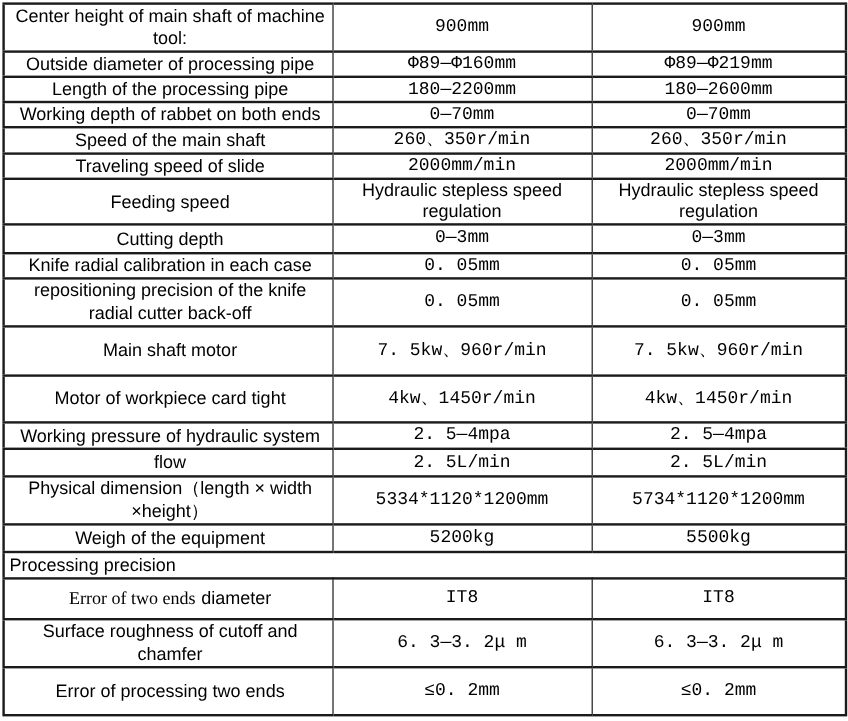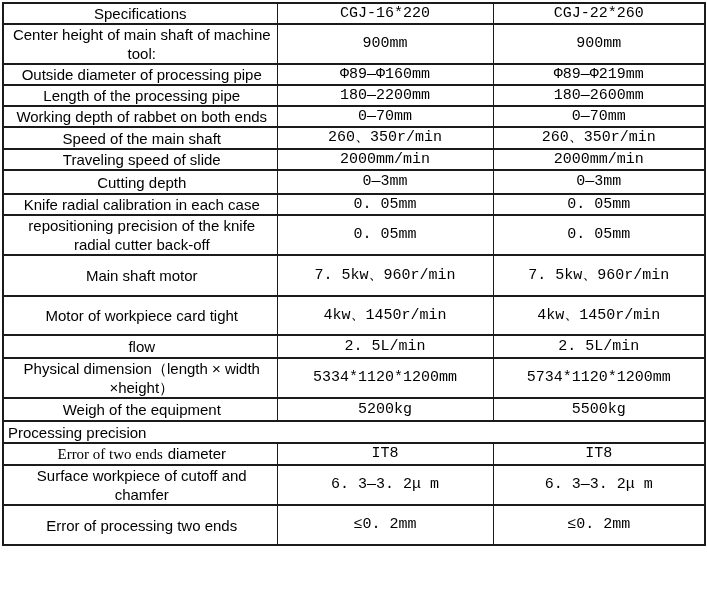--- a/index.html
+++ b/index.html
@@ -73,25 +73,20 @@
 
 <div class="sheet">
   <table class="spec">
     <colgroup>
       <col style="width:274px">
       <col style="width:216px">
       <col style="width:212px">
     </colgroup>
 
     <tbody>
-        <tr style="height:21px">
-      <td class="label-center">Specifications</td>
-      <td class="val">CGJ-16*220</td>
-      <td class="val">CGJ-22*260</td>
-    </tr>
 
     <tr style="height:39px">
       <td class="label">Center height of main shaft of machine tool:</td>
       <td class="val">900mm</td>
       <td class="val">900mm</td>
     </tr>
 
     <tr style="height:16px">
       <td class="label">Outside diameter of processing pipe</td>
       <td class="val">Φ89—Φ160mm</td>
@@ -115,20 +110,25 @@
       <td class="val">260、350r/min</td>
       <td class="val">260、350r/min</td>
     </tr>
 
     <tr style="height:18px">
       <td class="label">Traveling speed of slide</td>
       <td class="val">2000mm/min</td>
       <td class="val">2000mm/min</td>
     </tr>
 
+    <tr style="height:36px">
+      <td class="label">Feeding speed</td>
+      <td class="val-sans">Hydraulic stepless speed regulation</td>
+      <td class="val-sans">Hydraulic stepless speed regulation</td>
+    </tr>
 
     <tr style="height:24px">
       <td class="label">Cutting depth</td>
       <td class="val">0—3mm</td>
       <td class="val">0—3mm</td>
     </tr>
 
     <tr style="height:17px">
       <td class="label">Knife radial calibration in each case</td>
       <td class="val">0. 05mm</td>
@@ -146,20 +146,25 @@
       <td class="val">7. 5kw、960r/min</td>
       <td class="val">7. 5kw、960r/min</td>
     </tr>
 
     <tr style="height:39px">
       <td class="label">Motor of workpiece card tight</td>
       <td class="val">4kw、1450r/min</td>
       <td class="val">4kw、1450r/min</td>
     </tr>
 
+    <tr style="height:22px">
+      <td class="label">Working pressure of hydraulic system</td>
+      <td class="val">2. 5—4mpa</td>
+      <td class="val">2. 5—4mpa</td>
+    </tr>
 
     <tr style="height:23px">
       <td class="label">flow</td>
       <td class="val">2. 5L/min</td>
       <td class="val">2. 5L/min</td>
     </tr>
 
     <tr style="height:37px">
       <td class="label">Physical dimension（length × width ×height）</td>
       <td class="val">5334*1120*1200mm</td>
@@ -169,28 +174,28 @@
     <tr style="height:23px">
       <td class="label">Weigh of the equipment</td>
       <td class="val">5200kg</td>
       <td class="val">5500kg</td>
     </tr>
 
     <tr style="height:22px">
       <td class="section-cell" colspan="3">Processing precision</td>
     </tr>
 
-    <tr style="height:22px">
+    <tr style="height:34px">
       <td class="label"><span class="serif-part">Error of two ends</span><span class="sans-part">diameter</span></td>
       <td class="val">IT8</td>
       <td class="val">IT8</td>
     </tr>
 
     <tr style="height:37px">
-      <td class="label">Surface workpiece of cutoff and chamfer</td>
+      <td class="label">Surface roughness of cutoff and chamfer</td>
       <td class="val">6. 3—3. 2μ m</td>
       <td class="val">6. 3—3. 2μ m</td>
     </tr>
 
     <tr style="height:40px">
       <td class="label">Error of processing two ends</td>
       <td class="val">≤0. 2mm</td>
       <td class="val">≤0. 2mm</td>
     </tr>
 

